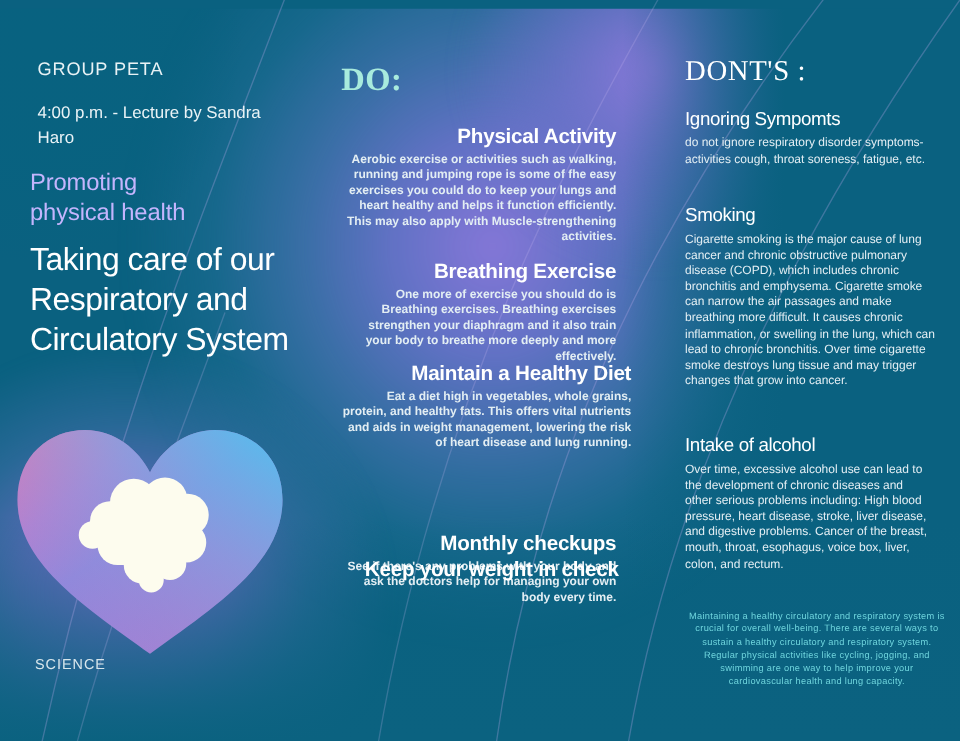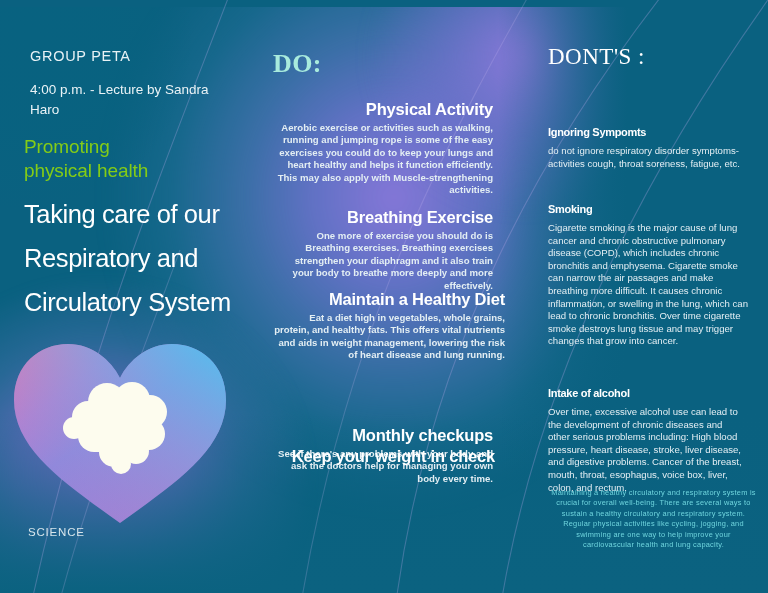--- a/index.html
+++ b/index.html
@@ -85,26 +85,26 @@
   .group-label{
     position:absolute; left:30px; top:48px;
     font-size:14.5px; letter-spacing:0.7px; color:#e8f2f5; font-weight:400;
   }
   .lecture-line{
     position:absolute; left:30px; top:80px;
     font-size:13.5px; line-height:20px; color:#eaf3f6; width:210px;
   }
   .promoting{
     position:absolute; left:24px; top:135px;
-    font-size:19px; line-height:24px; color:#84cc16; font-weight:400;
+    font-size:19px; line-height:24px; color:#c4b5fd; font-weight:400;
     letter-spacing:-0.1px;
   }
   .main-title{
     position:absolute; left:24px; top:192px; width:240px;
-    font-size:25.5px; line-height:44px; color:#ffffff; font-weight:400;
+    font-size:25.5px; line-height:32px; color:#ffffff; font-weight:400;
     letter-spacing:-0.4px;
   }
   .science-label{
     position:absolute; left:28px; top:526px;
     font-size:11.5px; letter-spacing:0.8px; color:#d8e6ec;
   }
 
   
   .heart-wrap{
     position:absolute; left:8px; top:338px; width:224px; height:190px;
@@ -134,22 +134,22 @@
 
   
   .dont-head{
     position:absolute; left:11px; top:44px;
     font-family:"Liberation Serif", serif;
     font-weight:400; font-size:23px; letter-spacing:0.5px;
     color:#ffffff;
   }
   .rsec{ position:absolute; left:11px; width:200px; }
   .rsec h3{
-    font-size:11px; font-weight:700; color:#ffffff;
-    letter-spacing:-0.3px; line-height:20px; margin-bottom:3px;margin-top:36px;
+    font-size:15px; font-weight:400; color:#ffffff;
+    letter-spacing:-0.3px; line-height:20px; margin-bottom:3px;
   }
   .rsec p{
     font-size:9.6px; line-height:12.6px; color:#e3eef3;
   }
   .rsec-ignore{ top:86px; width:210px; }
   .rsec-smoke{ top:163px; width:200px; }
   .rsec-alcohol{ top:347px; width:196px; }
 
   .footer-note{
     position:absolute; left:14px; top:488px; width:205px;

